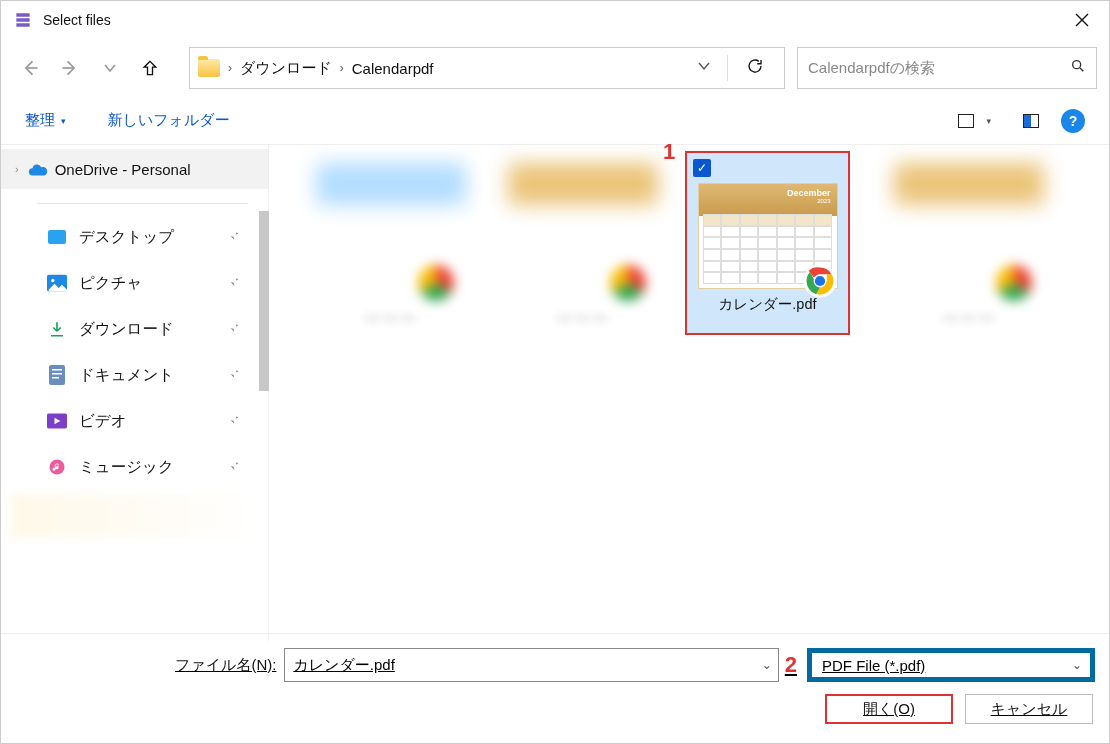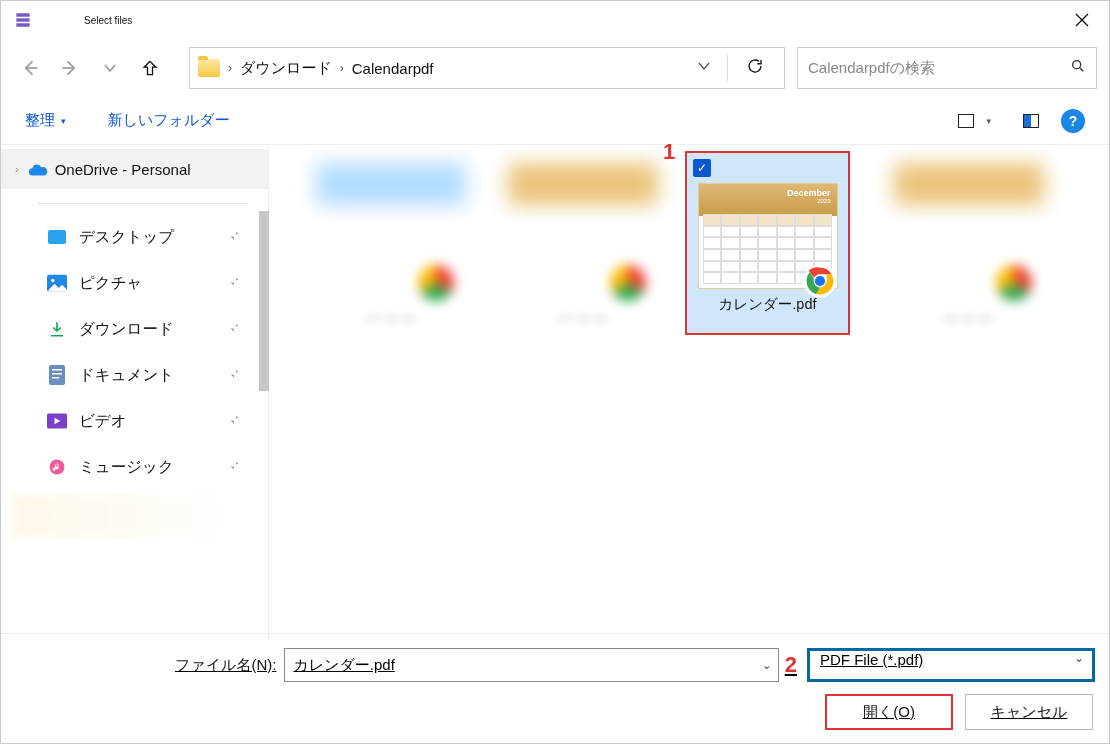--- a/index.html
+++ b/index.html
@@ -1,21 +1,21 @@
 <!DOCTYPE html>
 <html><head>
 <meta charset="utf-8">
 <style>
   * { box-sizing: border-box; margin: 0; padding: 0; font-family: "Segoe UI", "Yu Gothic UI", Meiryo, sans-serif; }
   body { background: #fff; width: 1110px; height: 744px; overflow: hidden; position: relative; border: 1px solid #ccc; }
 
   
   .titlebar { height: 38px; display: flex; align-items: center; padding: 0 6px 0 12px; }
   .titlebar .app-icon { width: 20px; height: 20px; margin-right: 10px; display: flex; align-items: center; justify-content: center; }
-  .titlebar .title { font-size: 10px; color: #111; flex: 1; margin-left: 41px; }
+  .titlebar .title { font-size: 14px; color: #111; flex: 1; }
   .titlebar .close { width: 46px; height: 32px; display: flex; align-items: center; justify-content: center; font-size: 18px; color: #111; cursor: pointer; margin-right:-2px;}
 
   
   .navrow { height: 58px; display: flex; align-items: center; gap: 6px; padding: 0 12px; }
   .nav-btn { width: 34px; height: 34px; display: flex; align-items: center; justify-content: center; color: #888; font-size: 18px; }
   .nav-btn.on { color: #111; }
   .breadcrumb { flex: 1; height: 42px; border: 1px solid #ccc; display: flex; align-items: center; padding: 0 8px; gap: 8px; margin-left: 16px; }
   .folder-ico { width: 22px; height: 18px; background: linear-gradient(#ffe9a6,#f6c443); border-radius: 2px 2px 2px 2px; position: relative; }
   .folder-ico::before { content:''; position:absolute; top:-3px; left:0; width:10px; height:4px; background:#f6c443; border-radius:2px 2px 0 0;}
   .bc-sep { color:#555; font-size:12px; }
@@ -81,24 +81,24 @@
 
   
   .anno { position:absolute; color:#d33; font-weight:800; font-size:22px;}
 
   
   .bottom { position:absolute; left:0; right:0; bottom:0; height:110px; border-top:1px solid #eee; padding:14px 14px 10px;text-decoration:underline;}
   .row1 { display:flex; align-items:center; gap:8px;}
   .fn-label { font-size:15px; color:#111; margin-left:160px;}
   .fn-input { flex:1; height:34px; border:1px solid #888; padding:0 8px; font-size:15px; display:flex; align-items:center; position:relative; max-width:500px;}
   .fn-input .dd { position:absolute; right:6px; color:#555; font-size:12px;}
-  .type-sel { width:288px; height:34px; border:3px solid #0369a1; padding:0 10px; font-size:15px; display:flex; position:relative;}
+  .type-sel { width:288px; height:34px; border:5px solid #0369a1; padding:0 10px; font-size:15px; display:flex; align-items:center; position:relative;}
   .type-sel .dd { position:absolute; right:8px; color:#555; font-size:12px;}
   .row2 { display:flex; justify-content:flex-end; gap:12px; margin-top:12px; padding-right:2px;}
-  .btn { width:128px; height:36px; border:1px solid #bbb; background:#fff; display:flex; align-items:center; justify-content:center; font-size:15px; color:#111;}
+  .btn { width:128px; height:30px; border:1px solid #bbb; background:#fff; display:flex; align-items:center; justify-content:center; font-size:15px; color:#111;}
   .btn.open { border:2px solid #d33;}
 </style>
 </head>
 <body>
 
 <div class="titlebar">
   <span class="app-icon">
     <svg viewBox="0 0 24 24" width="20" height="20">
         <path fill="#7a5cc9" d="M4 4h16v4H4zM4 10h16v4H4zM4 16h16v4H4z"></path>
       </svg>

